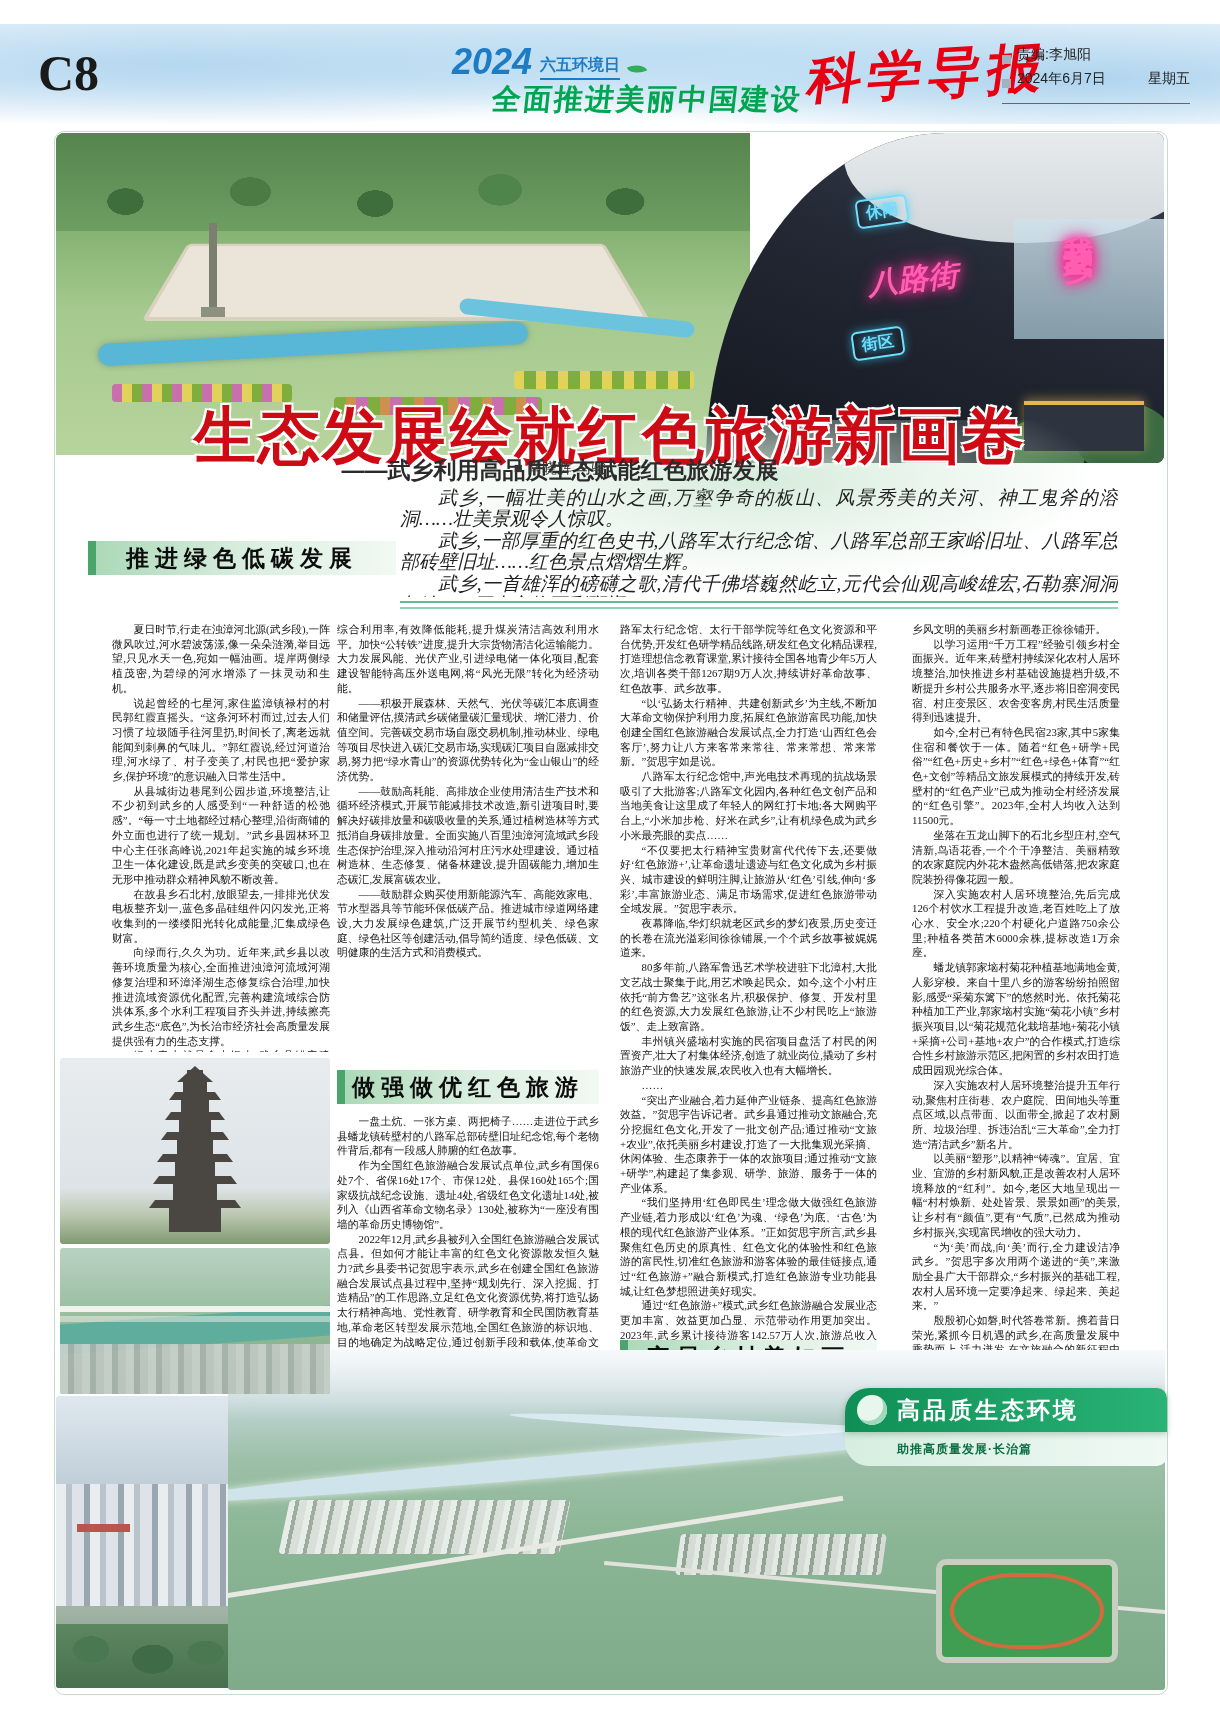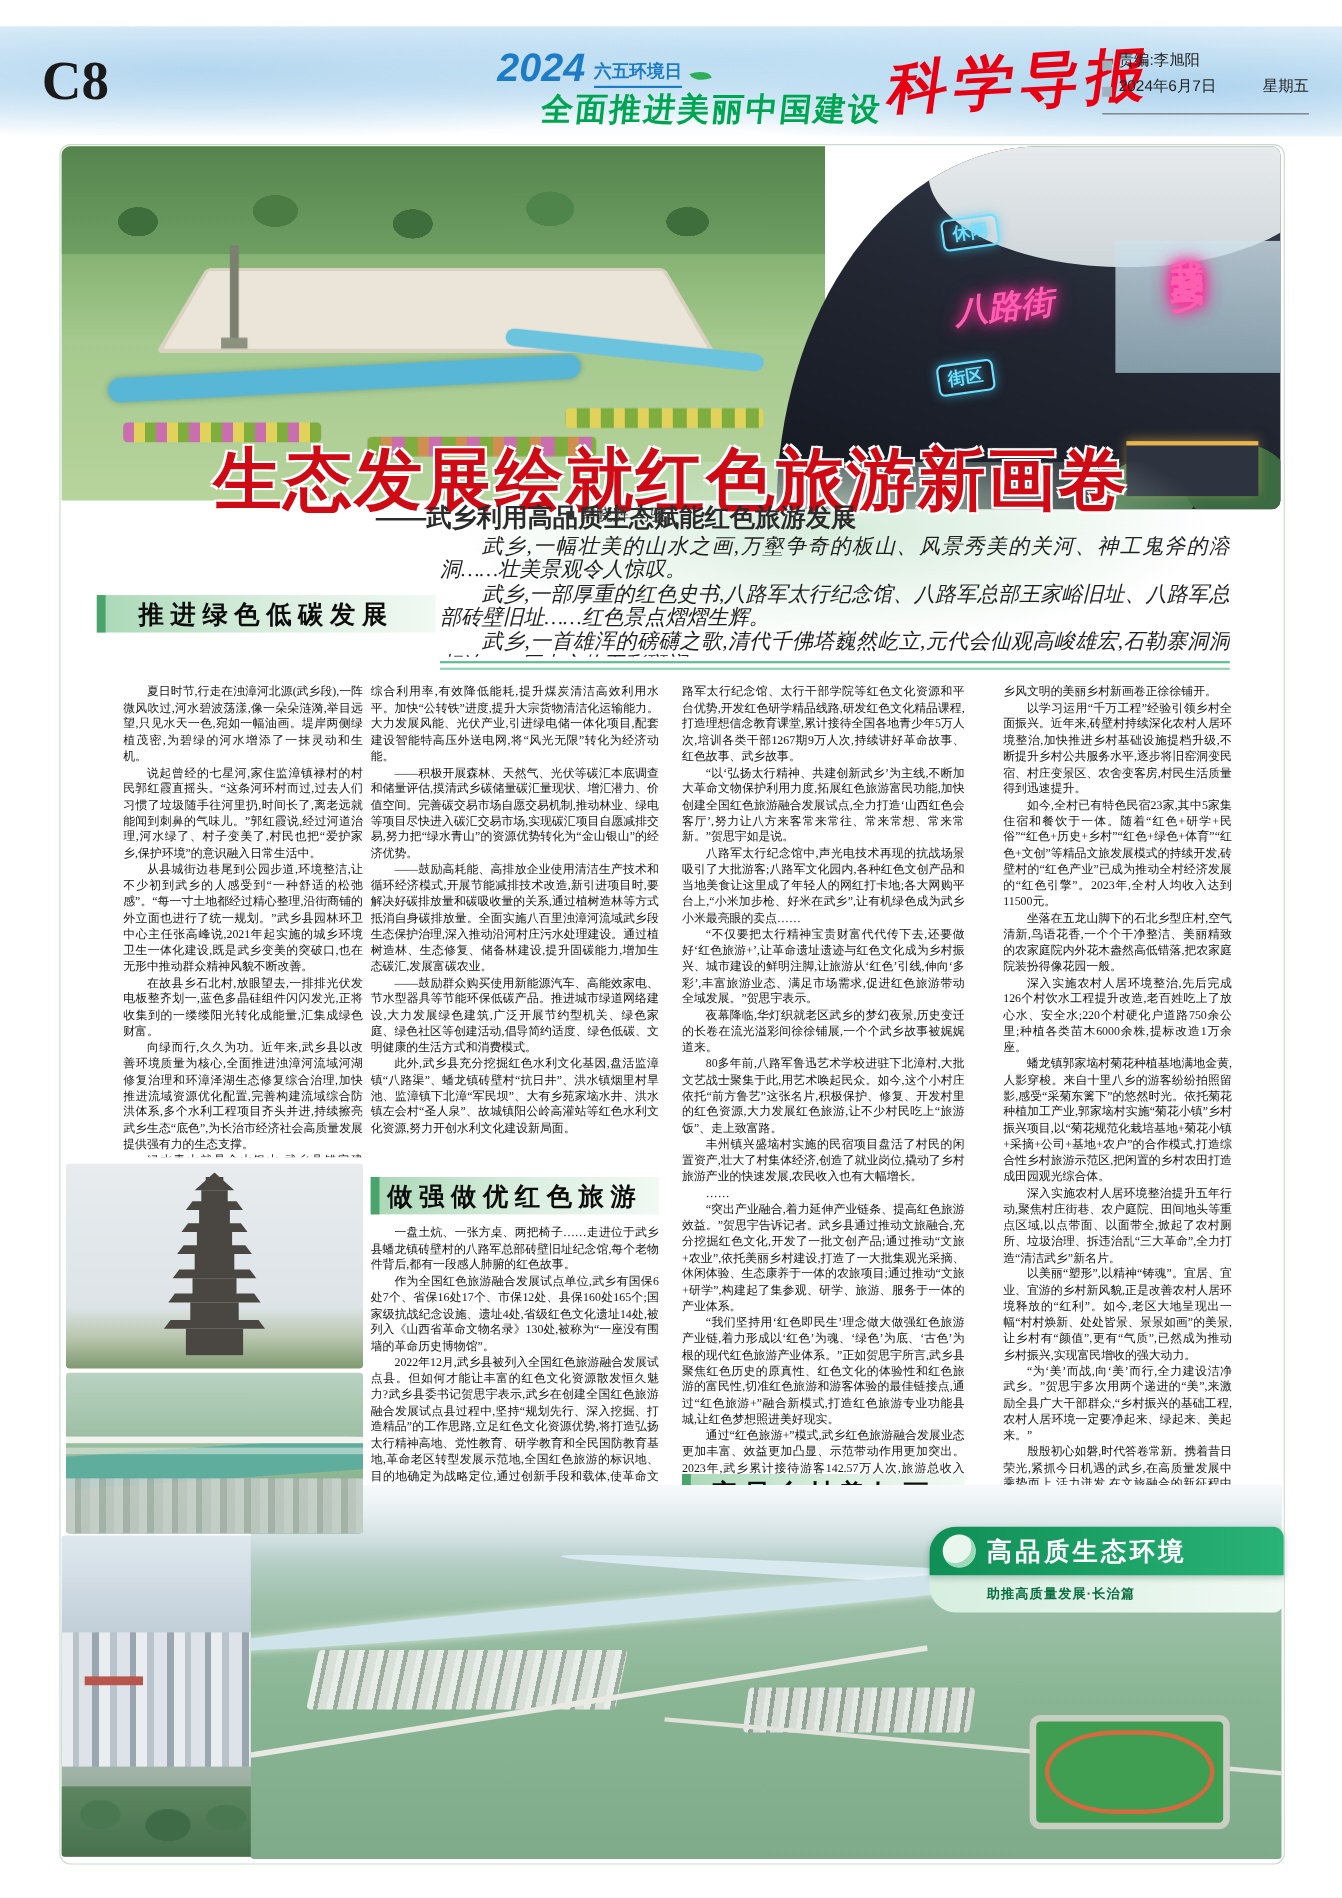--- a/index.html
+++ b/index.html
@@ -217,21 +217,20 @@
       <p>向绿而行,久久为功。近年来,武乡县以改善环境质量为核心,全面推进浊漳河流域河湖修复治理和环漳泽湖生态修复综合治理,加快推进流域资源优化配置,完善构建流域综合防洪体系,多个水利工程项目齐头并进,持续擦亮武乡生态“底色”,为长治市经济社会高质量发展提供强有力的生态支撑。</p>
       <p>绿水青山就是金山银山,武乡县锚定建设“绿色低碳发展示范县”目标,努力把“阳光资源”变成“阳光经济”,支撑起美丽乡村蓝图,也照亮了全县乡村振兴之路。</p>
     </div>
 
   <div class="c2wrap">
     <div class="colbox c2a cont">
         <p>综合利用率,有效降低能耗,提升煤炭清洁高效利用水平。加快“公转铁”进度,提升大宗货物清洁化运输能力。大力发展风能、光伏产业,引进绿电储一体化项目,配套建设智能特高压外送电网,将“风光无限”转化为经济动能。</p>
         <p>——积极开展森林、天然气、光伏等碳汇本底调查和储量评估,摸清武乡碳储量碳汇量现状、增汇潜力、价值空间。完善碳交易市场自愿交易机制,推动林业、绿电等项目尽快进入碳汇交易市场,实现碳汇项目自愿减排交易,努力把“绿水青山”的资源优势转化为“金山银山”的经济优势。</p>
         <p>——鼓励高耗能、高排放企业使用清洁生产技术和循环经济模式,开展节能减排技术改造,新引进项目时,要解决好碳排放量和碳吸收量的关系,通过植树造林等方式抵消自身碳排放量。全面实施八百里浊漳河流域武乡段生态保护治理,深入推动沿河村庄污水处理建设。通过植树造林、生态修复、储备林建设,提升固碳能力,增加生态碳汇,发展富碳农业。</p>
         <p>——鼓励群众购买使用新能源汽车、高能效家电、节水型器具等节能环保低碳产品。推进城市绿道网络建设,大力发展绿色建筑,广泛开展节约型机关、绿色家庭、绿色社区等创建活动,倡导简约适度、绿色低碳、文明健康的生活方式和消费模式。</p>
-        <p>此外,武乡县充分挖掘红色水利文化基因,盘活监漳镇“八路渠”、蟠龙镇砖壁村“抗日井”、洪水镇烟里村旱池、监漳镇下北漳“军民坝”、大有乡苑家垴水井、洪水镇左会村“圣人泉”、故城镇阳公岭高灌站等红色水利文化资源,努力开创水利文化建设新局面。</p>
       </div>
     <div class="section-bar">
       <span class="tick"></span>
       <span>做强做优红色旅游</span>
     </div>
     <div class="colbox c2b">
         <p>一盘土炕、一张方桌、两把椅子……走进位于武乡县蟠龙镇砖壁村的八路军总部砖壁旧址纪念馆,每个老物件背后,都有一段感人肺腑的红色故事。</p>
         <p>作为全国红色旅游融合发展试点单位,武乡有国保6处7个、省保16处17个、市保12处、县保160处165个;国家级抗战纪念设施、遗址4处,省级红色文化遗址14处,被列入《山西省革命文物名录》130处,被称为“一座没有围墙的革命历史博物馆”。</p>
         <p>2022年12月,武乡县被列入全国红色旅游融合发展试点县。但如何才能让丰富的红色文化资源散发恒久魅力?武乡县委书记贺思宇表示,武乡在创建全国红色旅游融合发展试点县过程中,坚持“规划先行、深入挖掘、打造精品”的工作思路,立足红色文化资源优势,将打造弘扬太行精神高地、党性教育、研学教育和全民国防教育基地,革命老区转型发展示范地,全国红色旅游的标识地、目的地确定为战略定位,通过创新手段和载体,使革命文物保护利用更好融入当代生产生活、红色旅游发展成果更多惠及人民群众。在修缮保护好革命文物的同时,挖掘研究其革命精神内涵实质与时代价值,从而让红色文化真正活起来。</p>
         <p>从2010年起,武乡县连续举办十二届八路军旅游节、九届八路军文化研讨会,在挖掘八路军文化内涵特质的同时,依托八</p>

